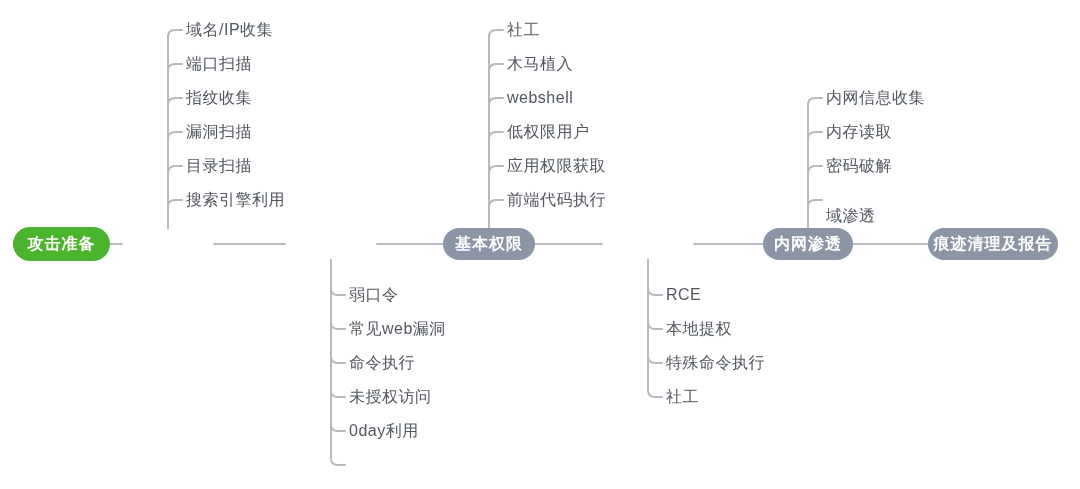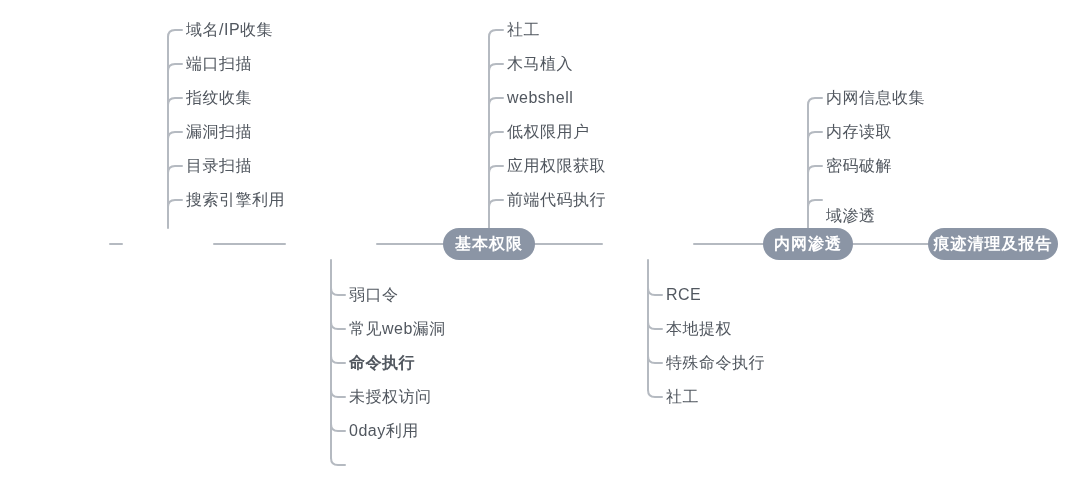--- a/index.html
+++ b/index.html
@@ -83,29 +83,30 @@
       <path d="M 648 356 Q 648 363 655 363 L 662 363" fill="none" stroke="#b5bac1" stroke-width="2" stroke-linecap="round"></path>
       <path d="M 648 390 Q 648 397 655 397 L 662 397" fill="none" stroke="#b5bac1" stroke-width="2" stroke-linecap="round"></path>
       <line x1="694" y1="244" x2="763" y2="244" stroke="#b5bac1" stroke-width="2" stroke-linecap="round"></line>
       <line x1="808" y1="228" x2="808" y2="105" stroke="#b5bac1" stroke-width="2" stroke-linecap="round"></line>
       <path d="M 808 105 Q 808 98 815 98 L 822 98" fill="none" stroke="#b5bac1" stroke-width="2" stroke-linecap="round"></path>
       <path d="M 808 139 Q 808 132 815 132 L 822 132" fill="none" stroke="#b5bac1" stroke-width="2" stroke-linecap="round"></path>
       <path d="M 808 173 Q 808 166 815 166 L 822 166" fill="none" stroke="#b5bac1" stroke-width="2" stroke-linecap="round"></path>
       <path d="M 808 207 Q 808 200 815 200 L 822 200" fill="none" stroke="#b5bac1" stroke-width="2" stroke-linecap="round"></path>
       <line x1="853" y1="244" x2="928" y2="244" stroke="#b5bac1" stroke-width="2" stroke-linecap="round"></line>
     </svg>
+<div class="pill root" style="left: 13px; width: 97px; top: 227px;">攻击准备</div>
     <div class="item" style="left: 186px; top: 30px;">域名/IP收集</div>
     <div class="item" style="left: 186px; top: 64px;">端口扫描</div>
     <div class="item" style="left: 186px; top: 98px;">指纹收集</div>
     <div class="item" style="left: 186px; top: 132px;">漏洞扫描</div>
     <div class="item" style="left: 186px; top: 166px;">目录扫描</div>
     <div class="item" style="left: 186px; top: 200px;">搜索引擎利用</div>
     <div class="item" style="left: 349px; top: 295px;">弱口令</div>
     <div class="item" style="left: 349px; top: 329px;">常见web漏洞</div>
-    <div class="item" style="left: 349px; top: 363px; font-weight: bold;">命令执行</div>
+    <div class="item" style="left: 349px; top: 363px;">命令执行</div>
     <div class="item" style="left: 349px; top: 397px;">未授权访问</div>
     <div class="item" style="left: 349px; top: 431px;">0day利用</div>
     <div class="item" style="left: 349px; top: 478px; margin-top: 20px;">安防设备绕过</div>
     <div class="pill" style="left: 443px; width: 92px; top: 228px;">基本权限</div>
     <div class="item" style="left: 507px; top: 30px;">社工</div>
     <div class="item" style="left: 507px; top: 64px;">木马植入</div>
     <div class="item" style="left: 507px; top: 98px;">webshell</div>
     <div class="item" style="left: 507px; top: 132px;">低权限用户</div>
     <div class="item" style="left: 507px; top: 166px;">应用权限获取</div>
     <div class="item" style="left: 507px; top: 200px;">前端代码执行</div>

